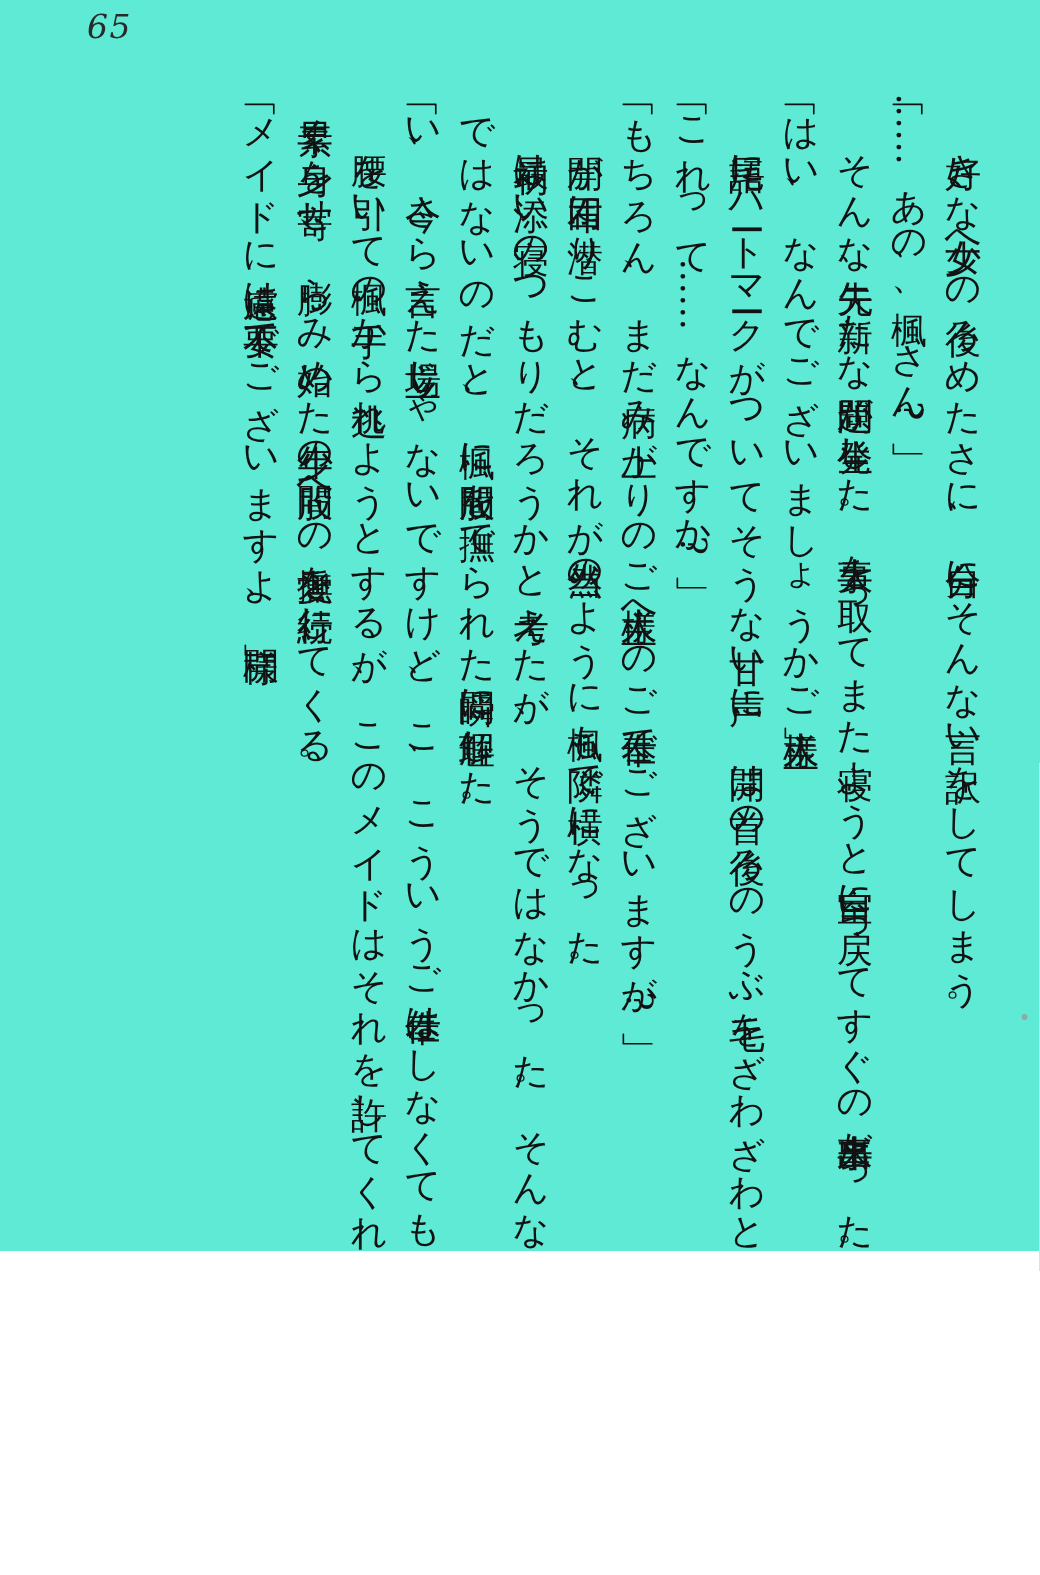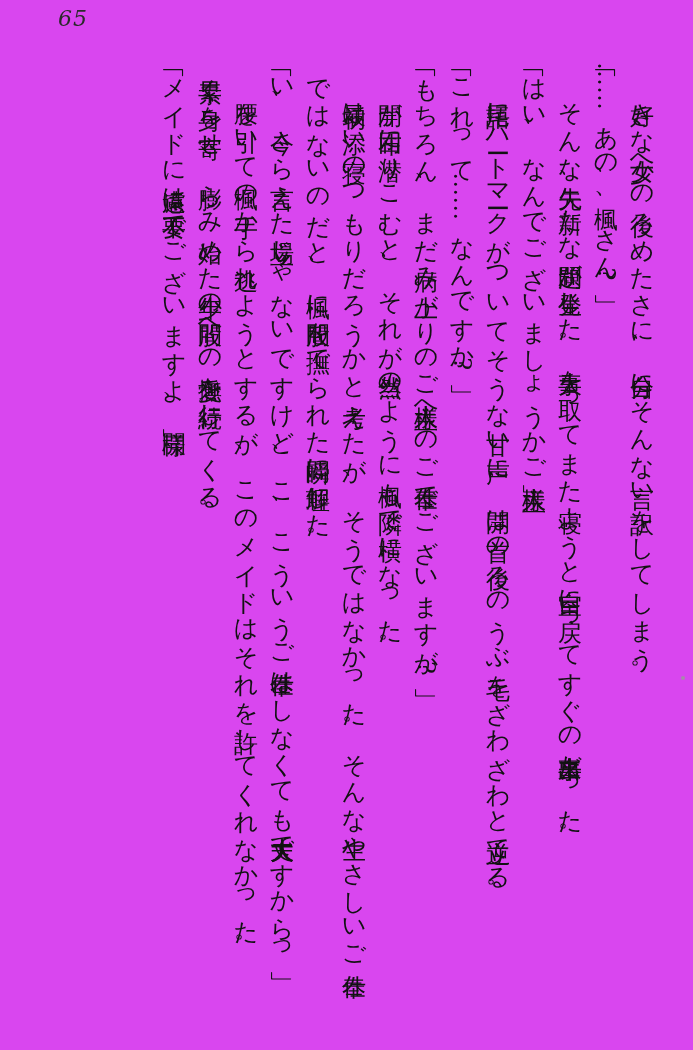--- a/index.html
+++ b/index.html
@@ -3,22 +3,22 @@
 <meta charset="utf-8">
 <style>
   html, body {
     margin: 0;
     padding: 0;
     background: #ffffff;
   }
   .page {
     position: relative;
     width: 693px;
-    height: 1050px;
-    background: #d946ef;
+    height: 834px;
+    background: #5eead4;
     overflow: hidden;
     font-family: "DejaVu Serif", "Liberation Serif", serif;
   }
   .page-number {
     position: absolute;
     top: 6px;
     left: 58px;
     font-size: 22px;
     font-style: italic;
     color: #2a2a2a;

